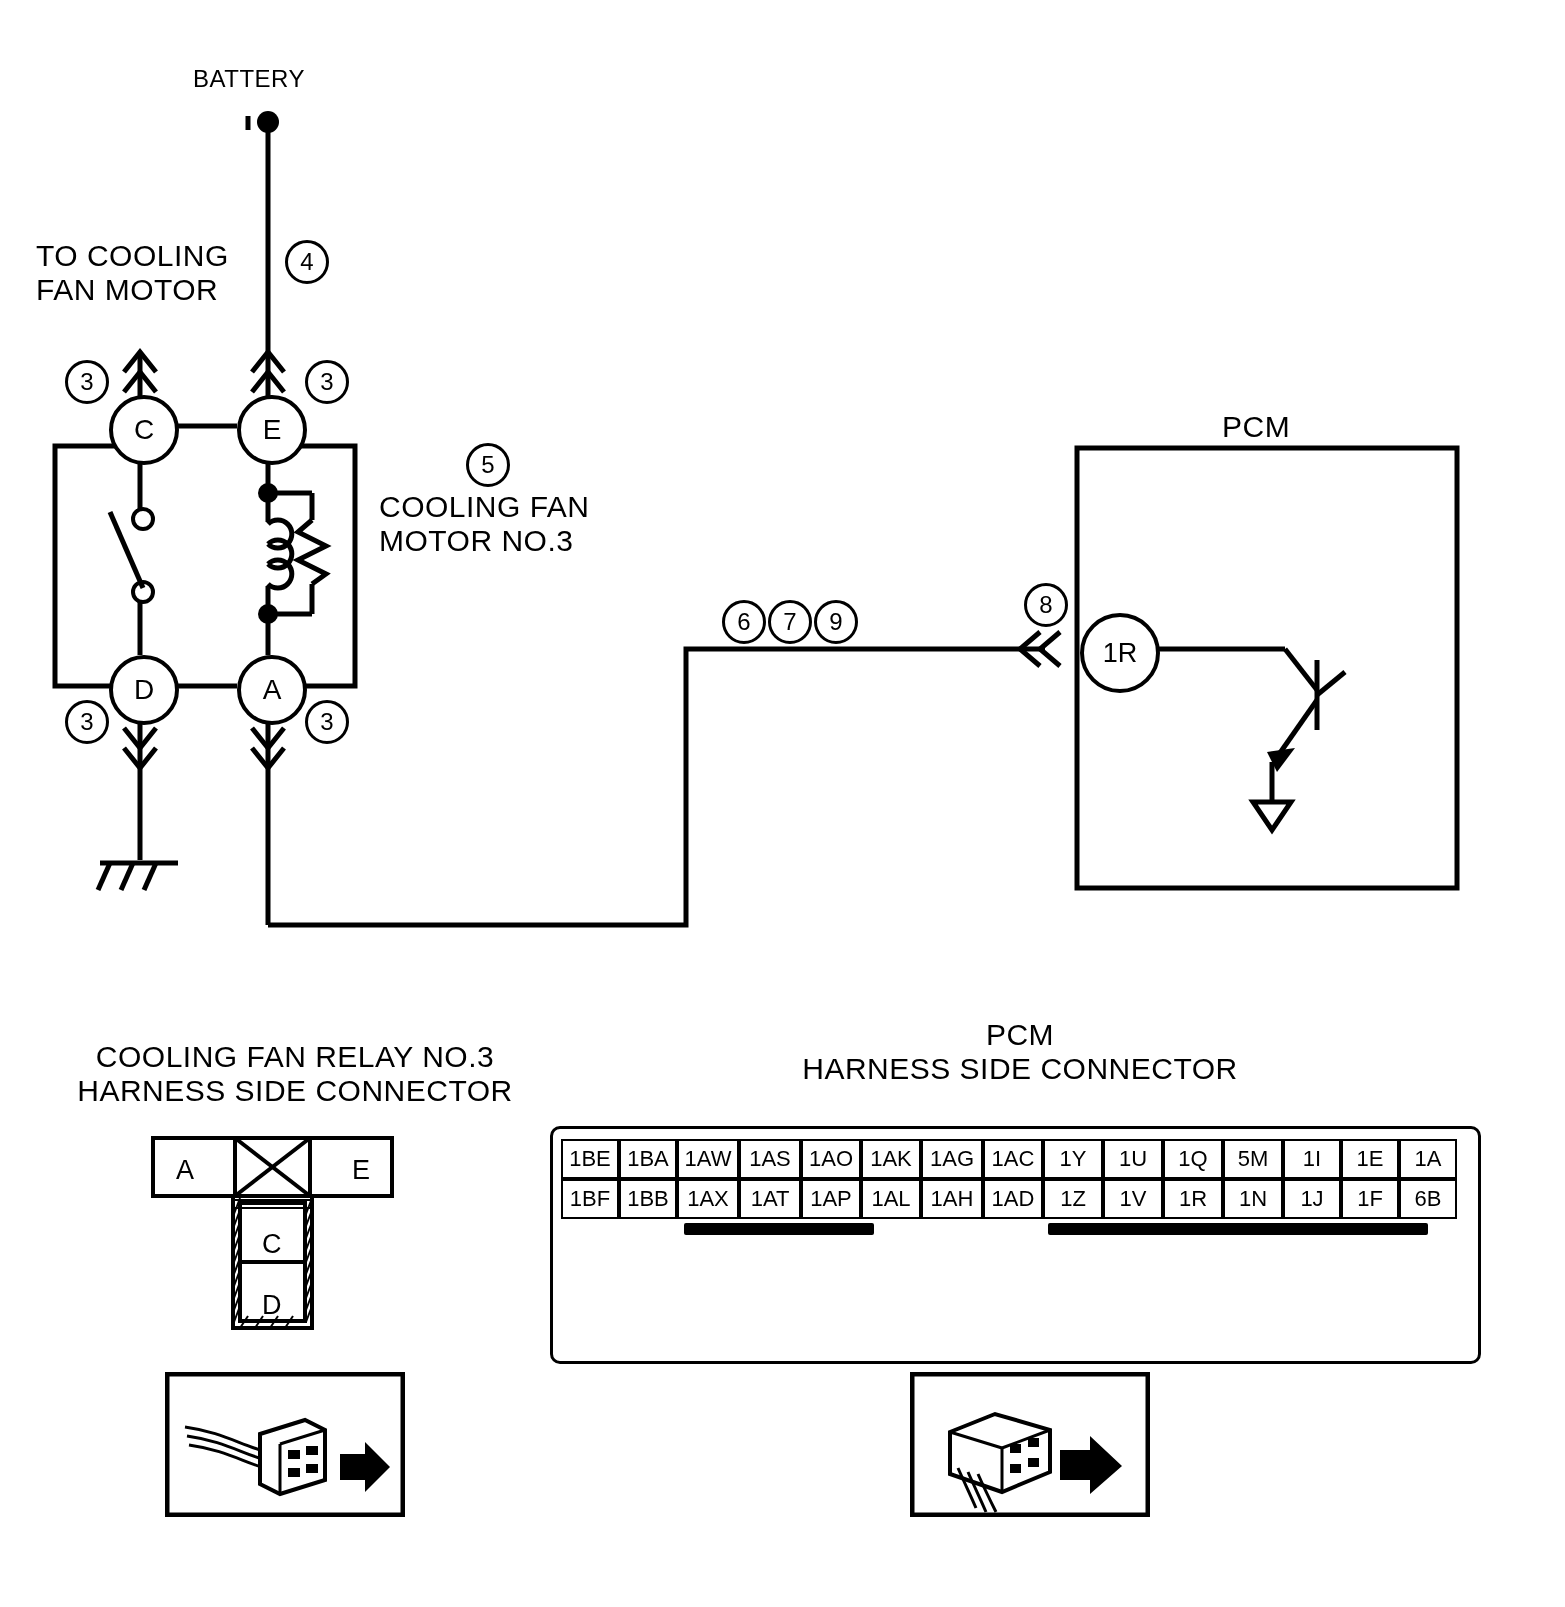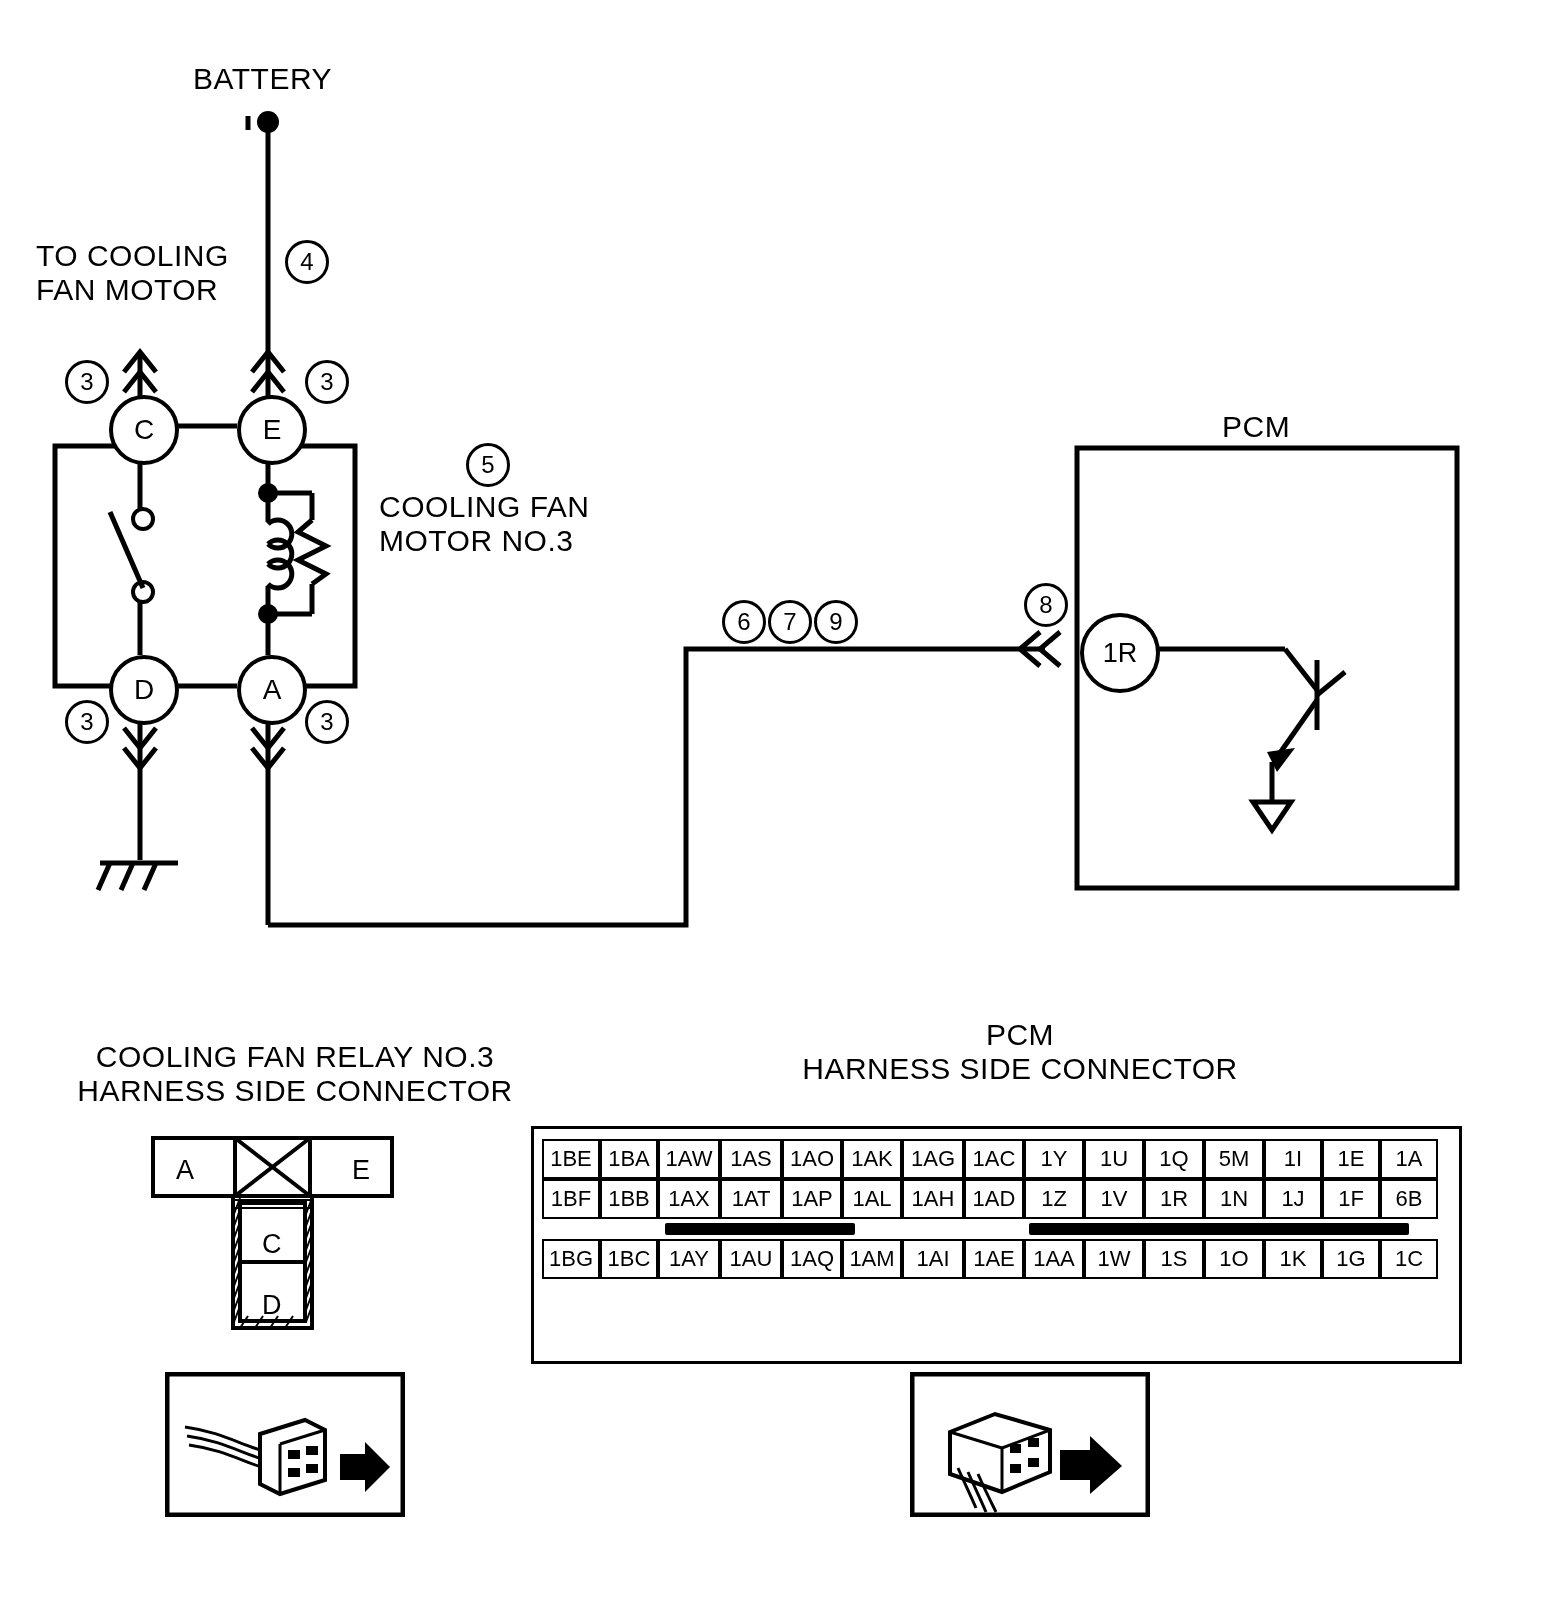--- a/index.html
+++ b/index.html
@@ -117,21 +117,21 @@
     <line x1="1285" y1="649" x2="1317" y2="690"></line>
     <line x1="1317" y1="660" x2="1317" y2="730"></line>
     <line x1="1317" y1="695" x2="1345" y2="672"></line>
     <line x1="1317" y1="700" x2="1275" y2="760"></line>
   </g>
   <polygon points="1267,752 1295,748 1277,772" fill="#000"></polygon>
   <line x1="1272" y1="762" x2="1272" y2="802" stroke="#000" stroke-width="5"></line>
   <polygon points="1253,802 1291,802 1272,830" fill="none" stroke="#000" stroke-width="5"></polygon>
 </svg>
 
-<div class="lbl" style="left:193px;top:62px;font-size:30px;">BATTERY</div>
+<div class="lbl" style="left:193px;top:62px;font-size:24px;">BATTERY</div>
 <div class="lbl" style="left:36px;top:239px;font-size:30px;">TO COOLING
 FAN MOTOR</div>
 <div class="lbl" style="left:379px;top:490px;font-size:30px;">COOLING FAN
 MOTOR NO.3</div>
 <div class="lbl" style="left:1222px;top:410px;font-size:30px;">PCM</div>
 
 <div class="circnum" style="left:65px;top:360px;">3</div>
 <div class="circnum" style="left:305px;top:360px;">3</div>
 <div class="circnum" style="left:65px;top:700px;">3</div>
 <div class="circnum" style="left:305px;top:700px;">3</div>
@@ -209,21 +209,21 @@
   <polygon points="95,62 140,48 160,58 160,108 115,122 95,112" fill="#fff" stroke="#000" stroke-width="4"></polygon>
   <line x1="115" y1="72" x2="115" y2="122" stroke="#000" stroke-width="3"></line>
   <line x1="115" y1="72" x2="160" y2="58" stroke="#000" stroke-width="3"></line>
   <rect x="123" y="78" width="12" height="9" fill="#000"></rect>
   <rect x="141" y="74" width="12" height="9" fill="#000"></rect>
   <rect x="123" y="96" width="12" height="9" fill="#000"></rect>
   <rect x="141" y="92" width="12" height="9" fill="#000"></rect>
   <polygon points="175,82 200,82 200,70 225,95 200,120 200,108 175,108" fill="#000"></polygon>
 </svg>
 
-<div class="ctab" style="left:531px;top:1126px;width:925px;height:232px;">
+<div class="ctab" style="left:550px;top:1126px;width:925px;height:232px;border-radius:10px;">
   <div style="padding:10px 8px;">
     <div class="crow">
       <div class="cell" style="width:58px">1BE</div>
       <div class="cell" style="width:58px">1BA</div>
       <div class="cell" style="width:62px">1AW</div>
       <div class="cell" style="width:62px">1AS</div>
       <div class="cell" style="width:60px">1AO</div>
       <div class="cell" style="width:60px">1AK</div>
       <div class="cell" style="width:62px">1AG</div>
       <div class="cell" style="width:60px">1AC</div>
@@ -249,37 +249,20 @@
       <div class="cell" style="width:60px">1R</div>
       <div class="cell" style="width:60px">1N</div>
       <div class="cell" style="width:58px">1J</div>
       <div class="cell" style="width:58px">1F</div>
       <div class="cell" style="width:58px">6B</div>
     </div>
     <div class="barwrap">
       <div class="bar" style="left:123px;width:190px;top:4px;"></div>
       <div class="bar" style="left:487px;width:380px;top:4px;"></div>
     </div>
-    <div class="crow">
-      <div class="cell" style="width:58px">1BG</div>
-      <div class="cell" style="width:58px">1BC</div>
-      <div class="cell" style="width:62px">1AY</div>
-      <div class="cell" style="width:62px">1AU</div>
-      <div class="cell" style="width:60px">1AQ</div>
-      <div class="cell" style="width:60px">1AM</div>
-      <div class="cell" style="width:62px">1AI</div>
-      <div class="cell" style="width:60px">1AE</div>
-      <div class="cell" style="width:60px">1AA</div>
-      <div class="cell" style="width:60px">1W</div>
-      <div class="cell" style="width:60px">1S</div>
-      <div class="cell" style="width:60px">1O</div>
-      <div class="cell" style="width:58px">1K</div>
-      <div class="cell" style="width:58px">1G</div>
-      <div class="cell" style="width:58px">1C</div>
-    </div>
   </div>
 </div>
 
 <svg width="240" height="145" style="left:910px;top:1372px;">
   <rect x="2" y="2" width="236" height="141" fill="#fff" stroke="#000" stroke-width="5"></rect>
   <polygon points="40,60 85,42 140,58 140,100 92,120 40,102" fill="#fff" stroke="#000" stroke-width="4"></polygon>
   <line x1="92" y1="76" x2="92" y2="120" stroke="#000" stroke-width="3"></line>
   <line x1="92" y1="76" x2="140" y2="58" stroke="#000" stroke-width="3"></line>
   <line x1="40" y1="60" x2="92" y2="76" stroke="#000" stroke-width="3"></line>
   <rect x="100" y="72" width="11" height="9" fill="#000"></rect>

